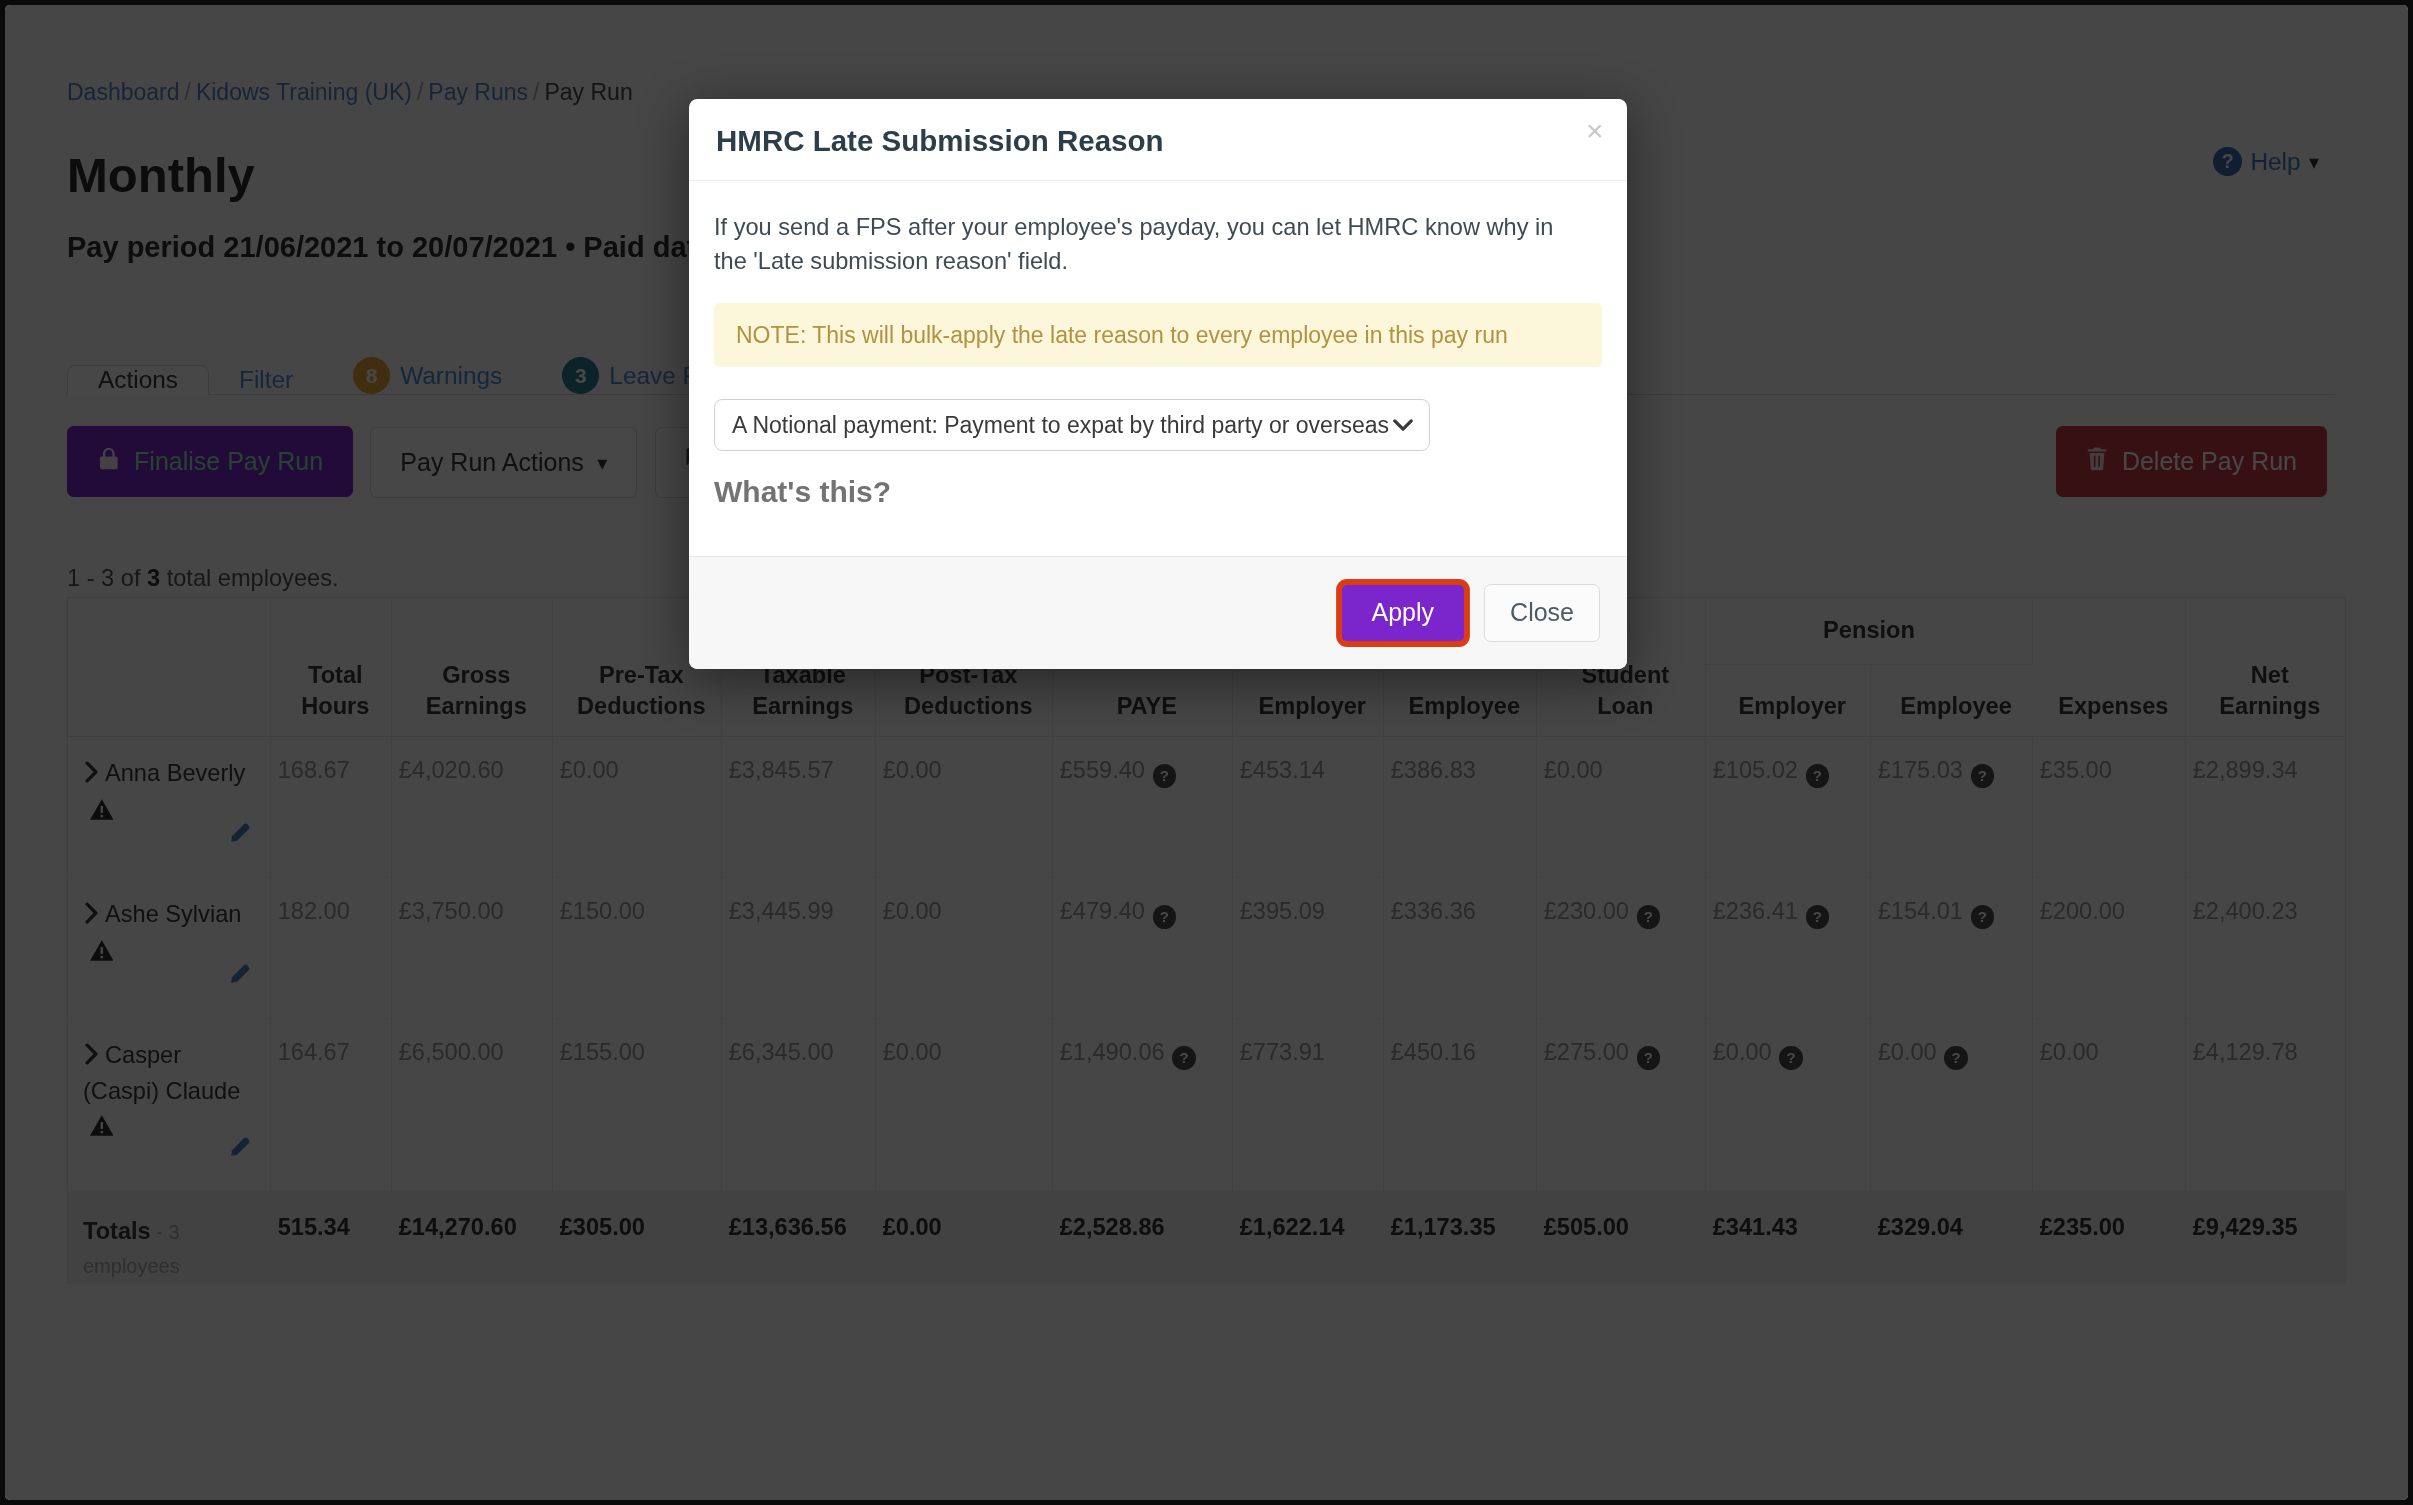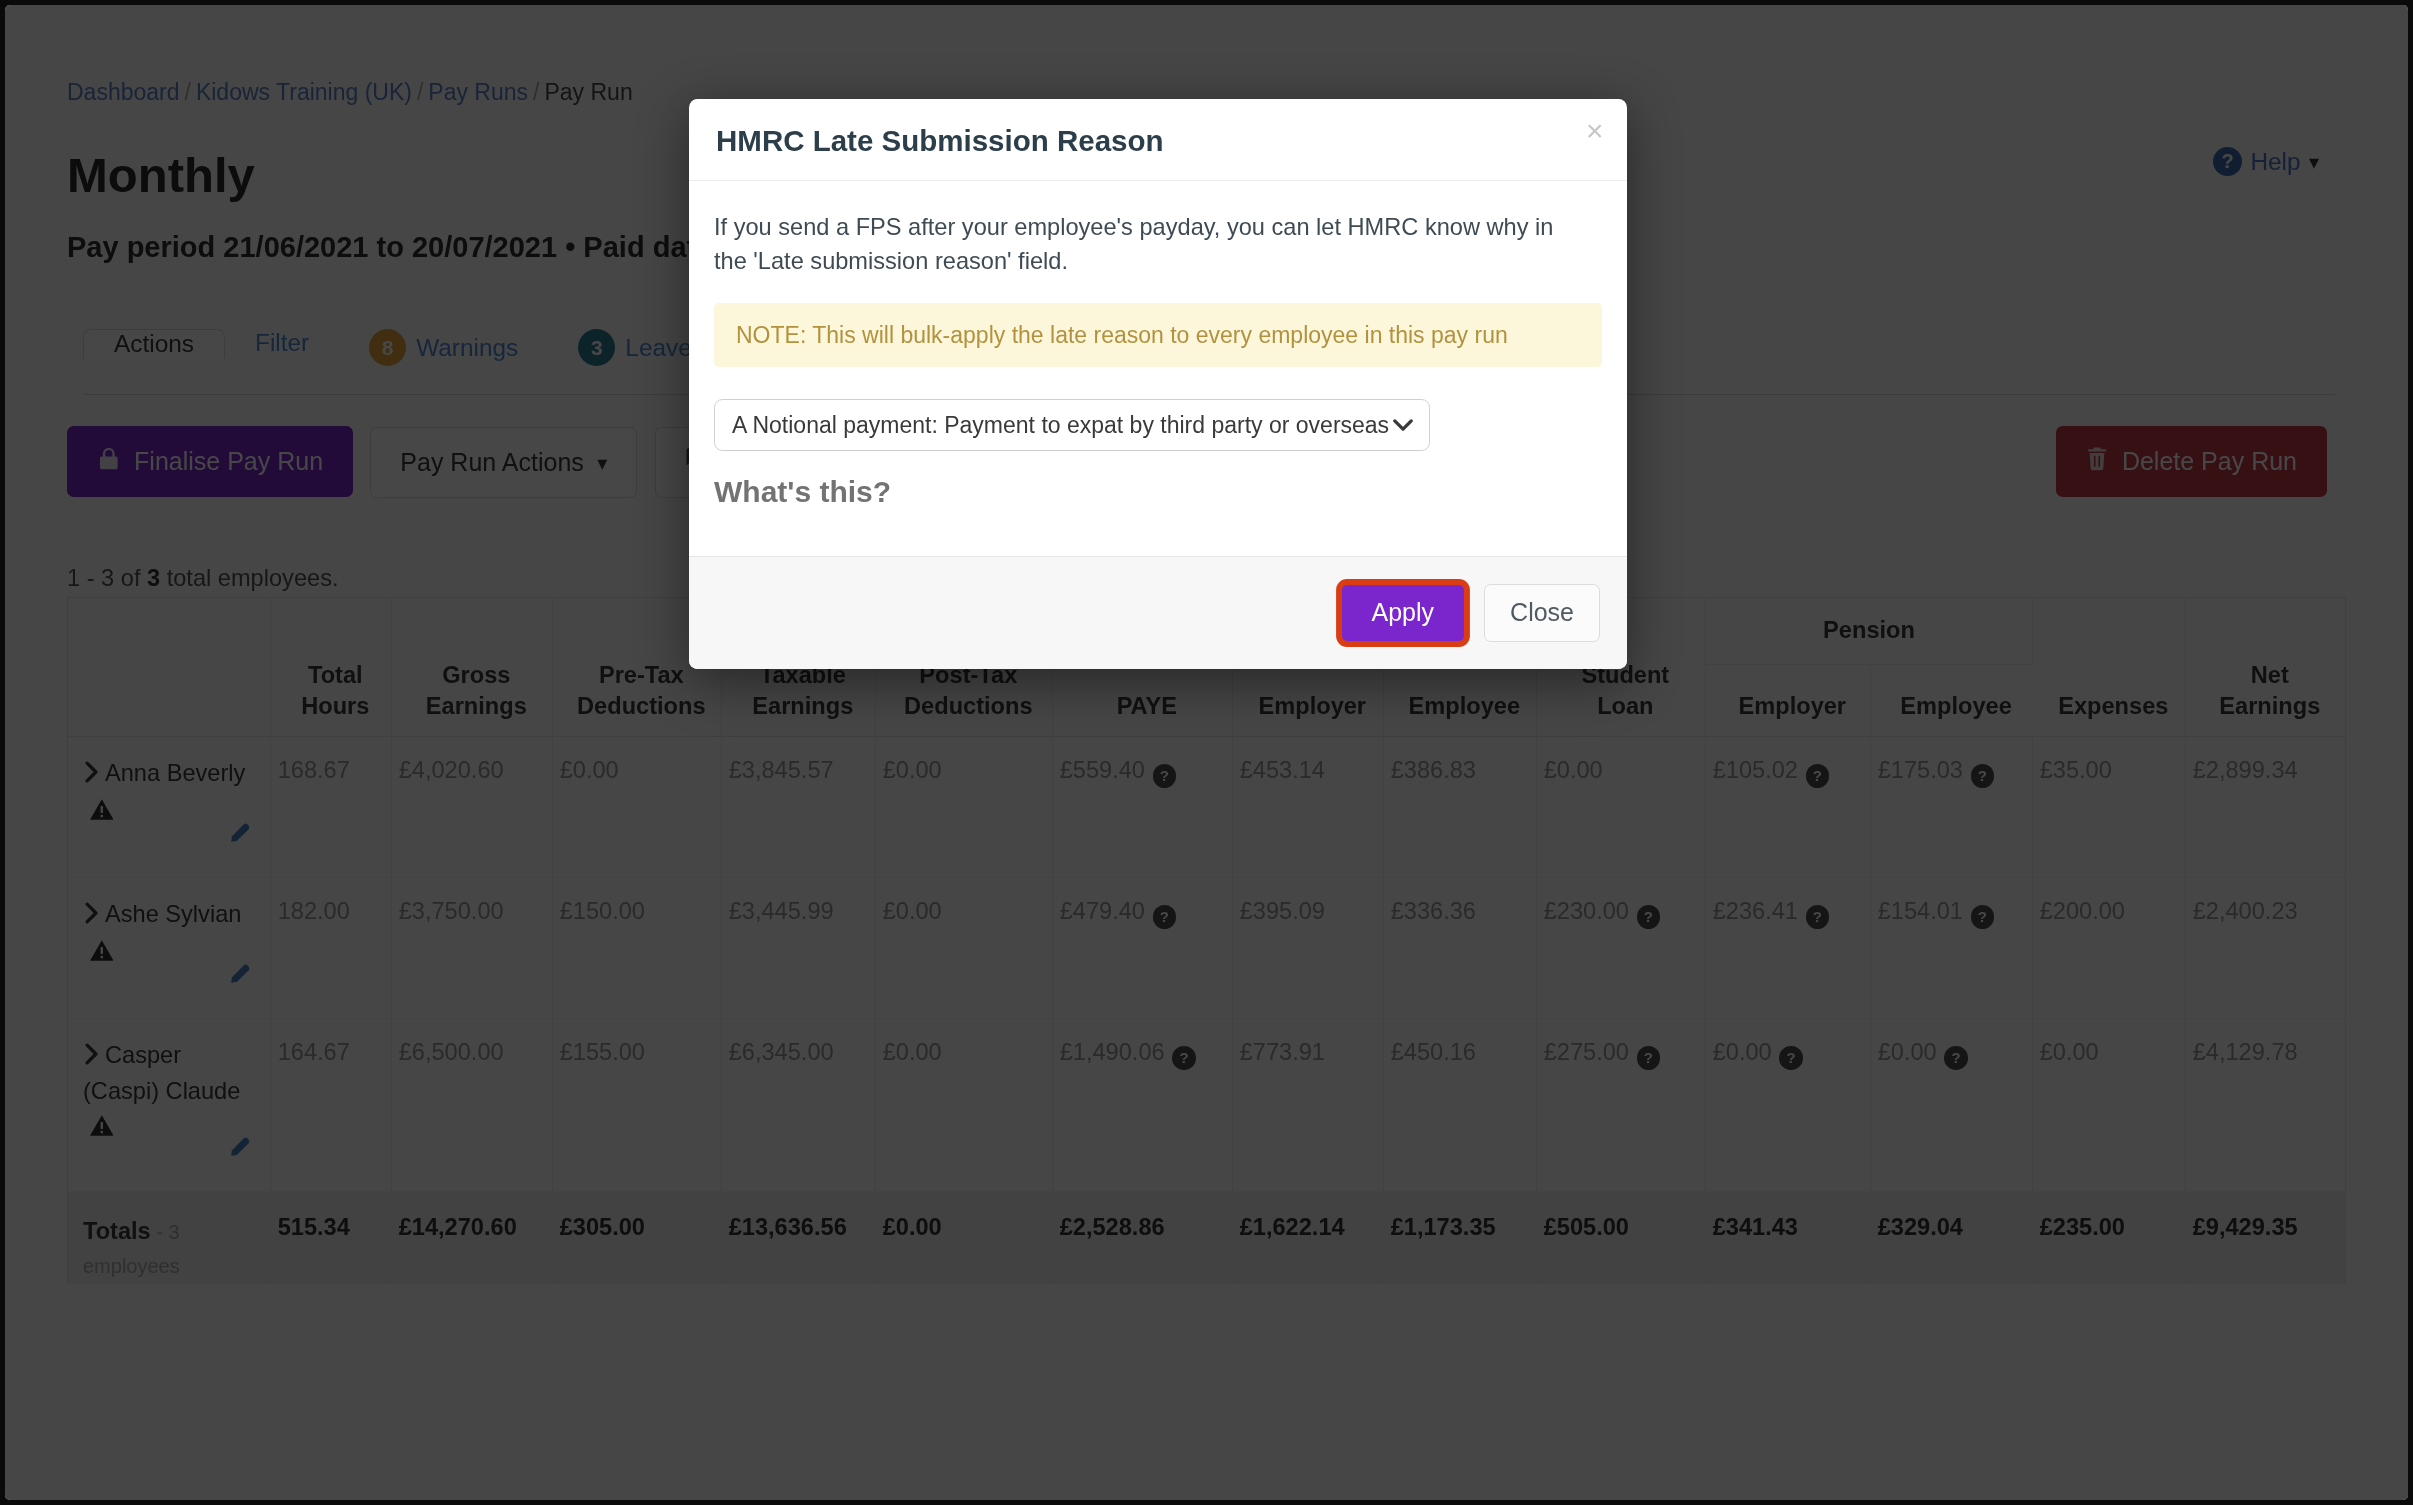--- a/index.html
+++ b/index.html
@@ -11,28 +11,28 @@
   .breadcrumb{position:absolute;left:62px;top:74px;font-size:23px;color:#9a9a9a;}
   .bc-link{color:#5b83c9;cursor:pointer;}
   .bc-sep{color:#a9a9a9;margin:0 5px;}
   .bc-current{color:#4a4a4a;}
   .help{position:absolute;right:89px;top:142px;font-size:24.4px;color:#4a77c4;display:flex;align-items:center;gap:8.4px;}
   .help .qcirc{width:29px;height:29px;border-radius:50%;background:#3e68b0;color:#fff;font-weight:700;font-size:20px;display:flex;align-items:center;justify-content:center;}
   .help .caret{color:#333;font-size:20px;}
   .page-title{position:absolute;left:62px;top:142px;font-size:49px;font-weight:700;color:#2d2d2d;}
   .page-subtitle{position:absolute;left:62px;top:226px;font-size:29px;font-weight:700;color:#303030;white-space:nowrap;}
 
-  .tabs{position:absolute;left:78px;top:324px;right:73px;height:66px;border-bottom:0.8px solid #d8d8d8;display:flex;align-items:flex-start;}
+  .tabs{position:absolute;left:62px;top:324px;right:73px;height:66px;border-bottom:0.8px solid #d8d8d8;display:flex;align-items:flex-end;}
   .tab{display:flex;align-items:center;gap:10px;padding:0 30px;font-size:24.4px;color:#4f8bd6;cursor:pointer;}
   .tab.active{background:#fff;border:0.8px solid #d8d8d8;border-bottom:0.8px solid #fff;border-radius:8.4px 8.4px 0 0;color:#3a3a3a;margin-bottom:-0.8px;}
   .tab-badge{min-width:37px;height:37px;border-radius:50%;color:#fff;font-size:21px;font-weight:700;display:inline-flex;align-items:center;justify-content:center;}
 
   .toolbar{position:absolute;left:62px;top:421px;right:73px;height:71px;}
   .btn{display:inline-flex;align-items:center;gap:13.5px;height:71px;padding:0 29px;border-radius:6.7px;font-size:25px;cursor:pointer;border:0.8px solid transparent;}
-  .btn-finalise{background:#7b26cd;color:#ffffff;margin-right:13.5px;}
+  .btn-finalise{background:#7b26cd;color:#86efac;margin-right:13.5px;}
   .btn-outline{background:#fff;border-color:#d9d9d9;color:#3a3a3a;margin-right:13.5px;}
   .btn-delete{position:absolute;right:8px;top:0;background:#c13b47;color:#fff;}
   .btn .caret{font-size:20px;}
 
   .summary{position:absolute;left:62px;top:560px;font-size:23.6px;color:#555;}
   .summary b{color:#333;}
 
   
   .paytable-wrap{position:absolute;left:62px;top:592px;}
   table.paytable{border-collapse:collapse;table-layout:fixed;width:2279px;background:#fcfcfc;border:0.8px solid #e3e3e3;}

